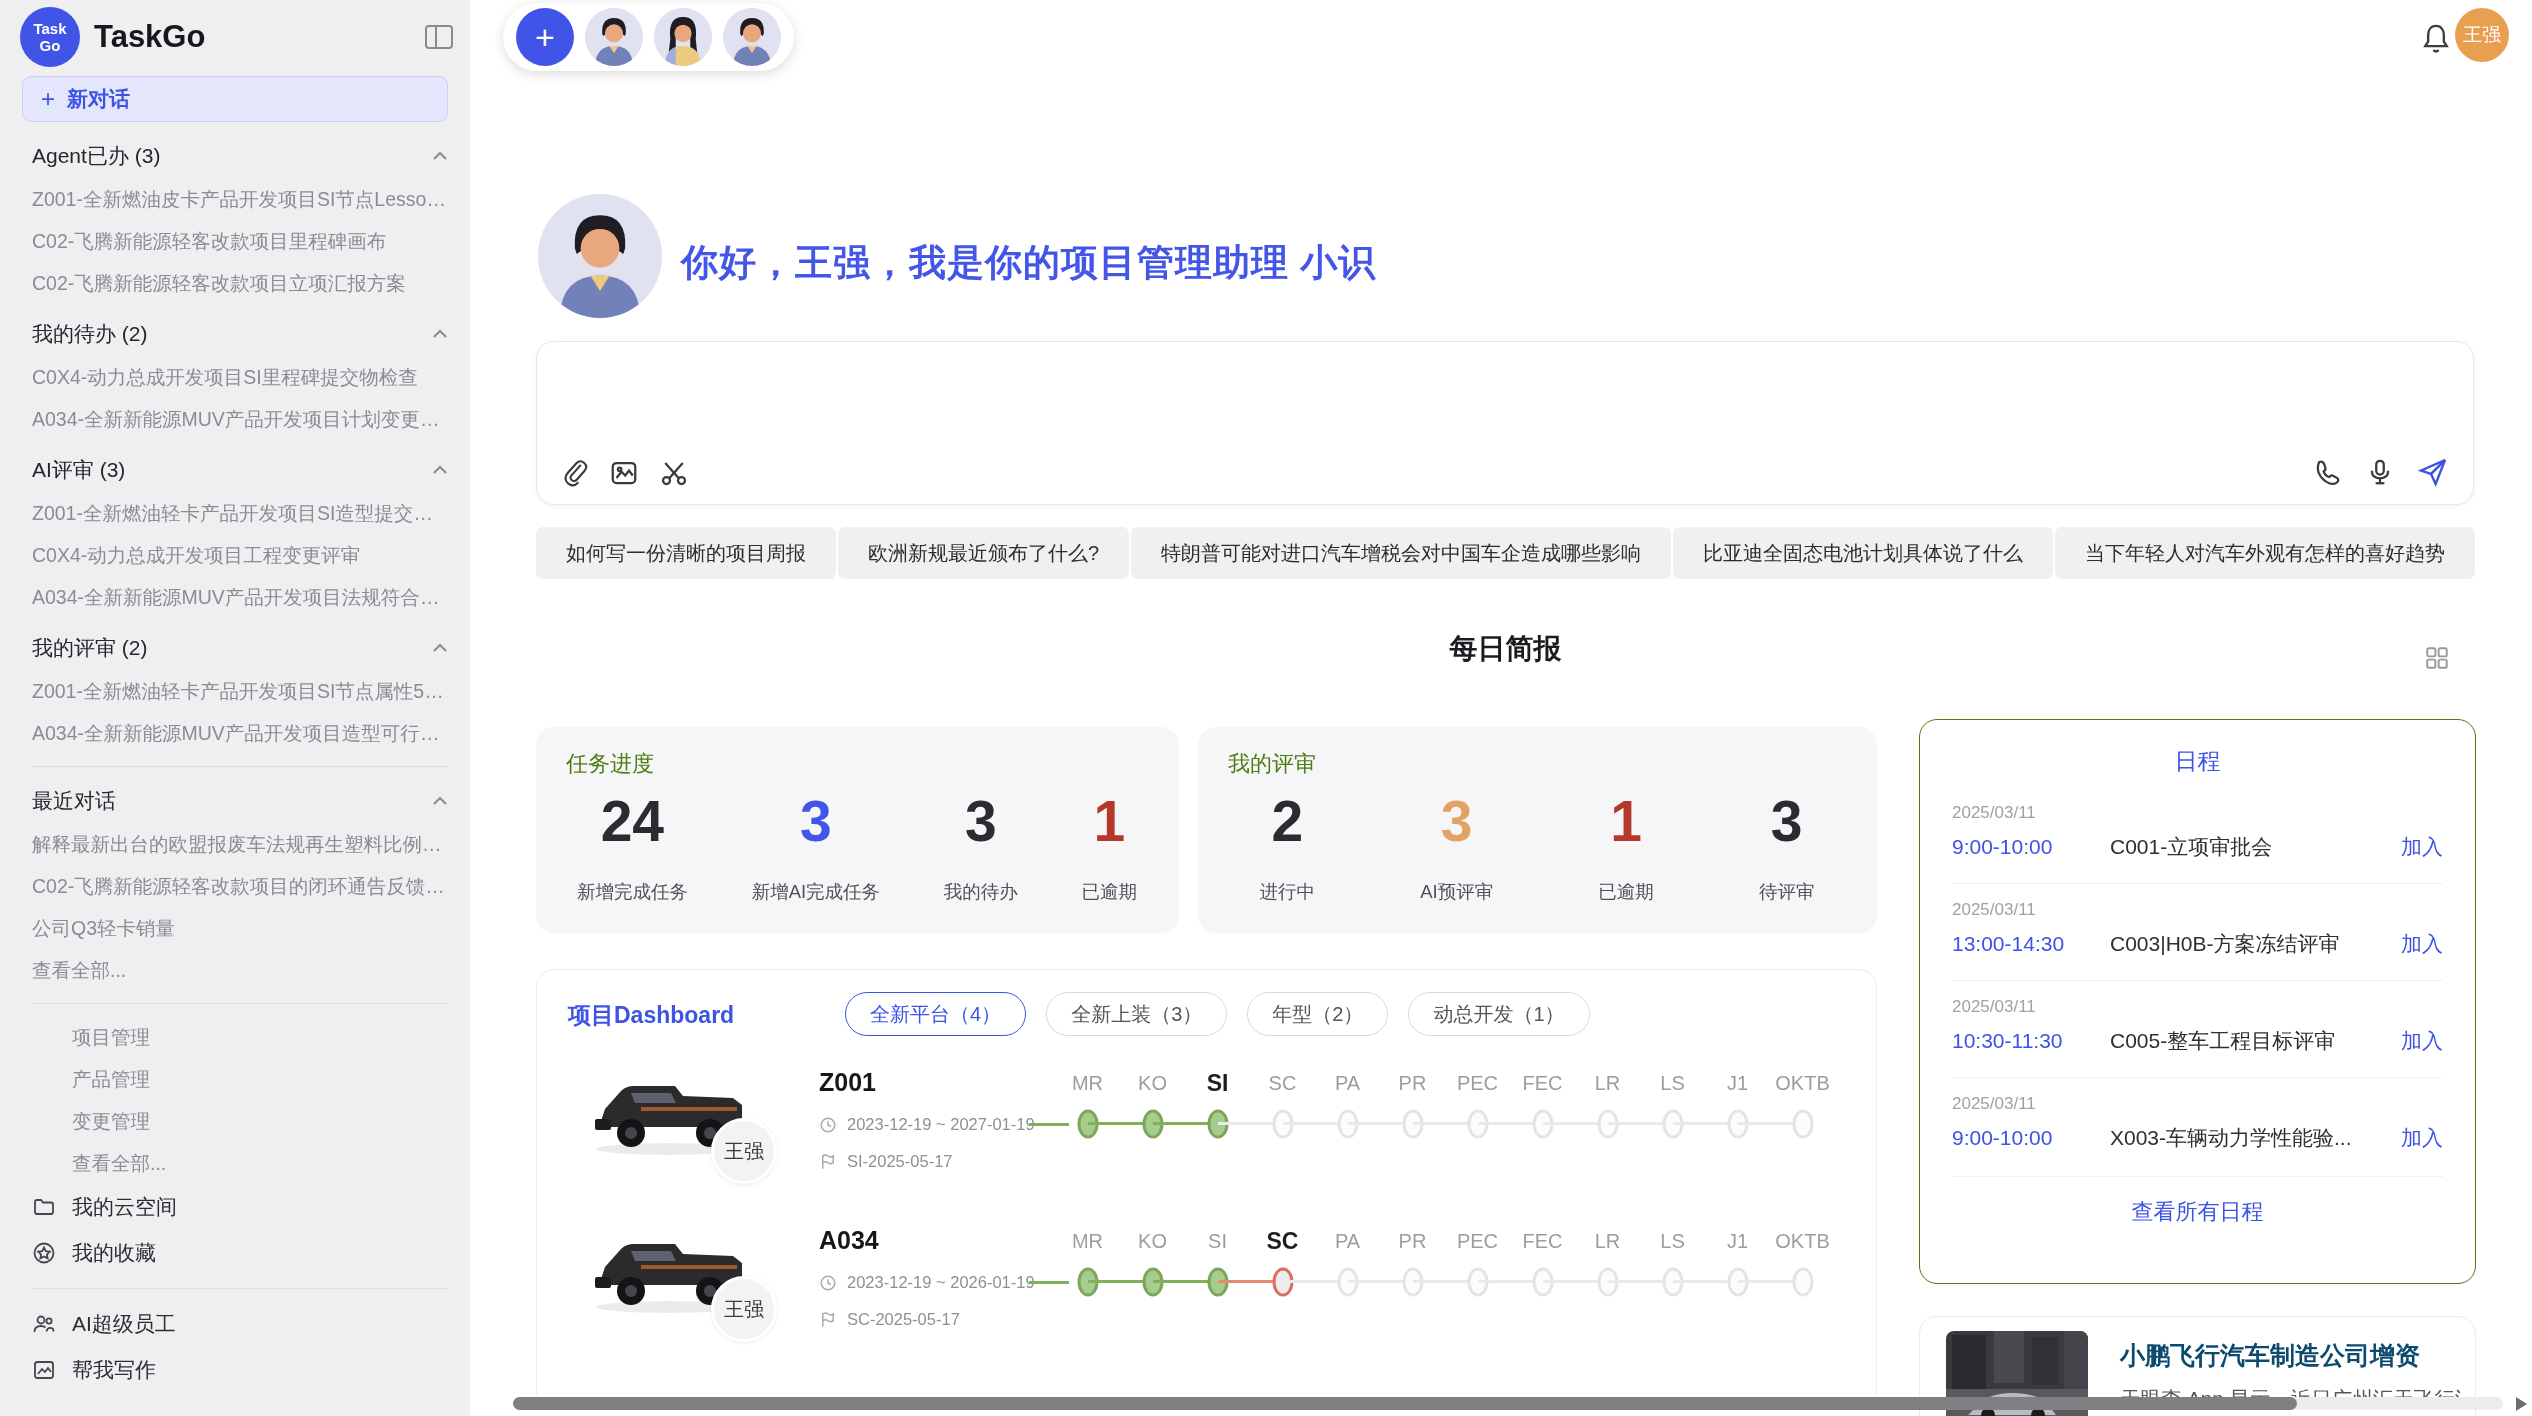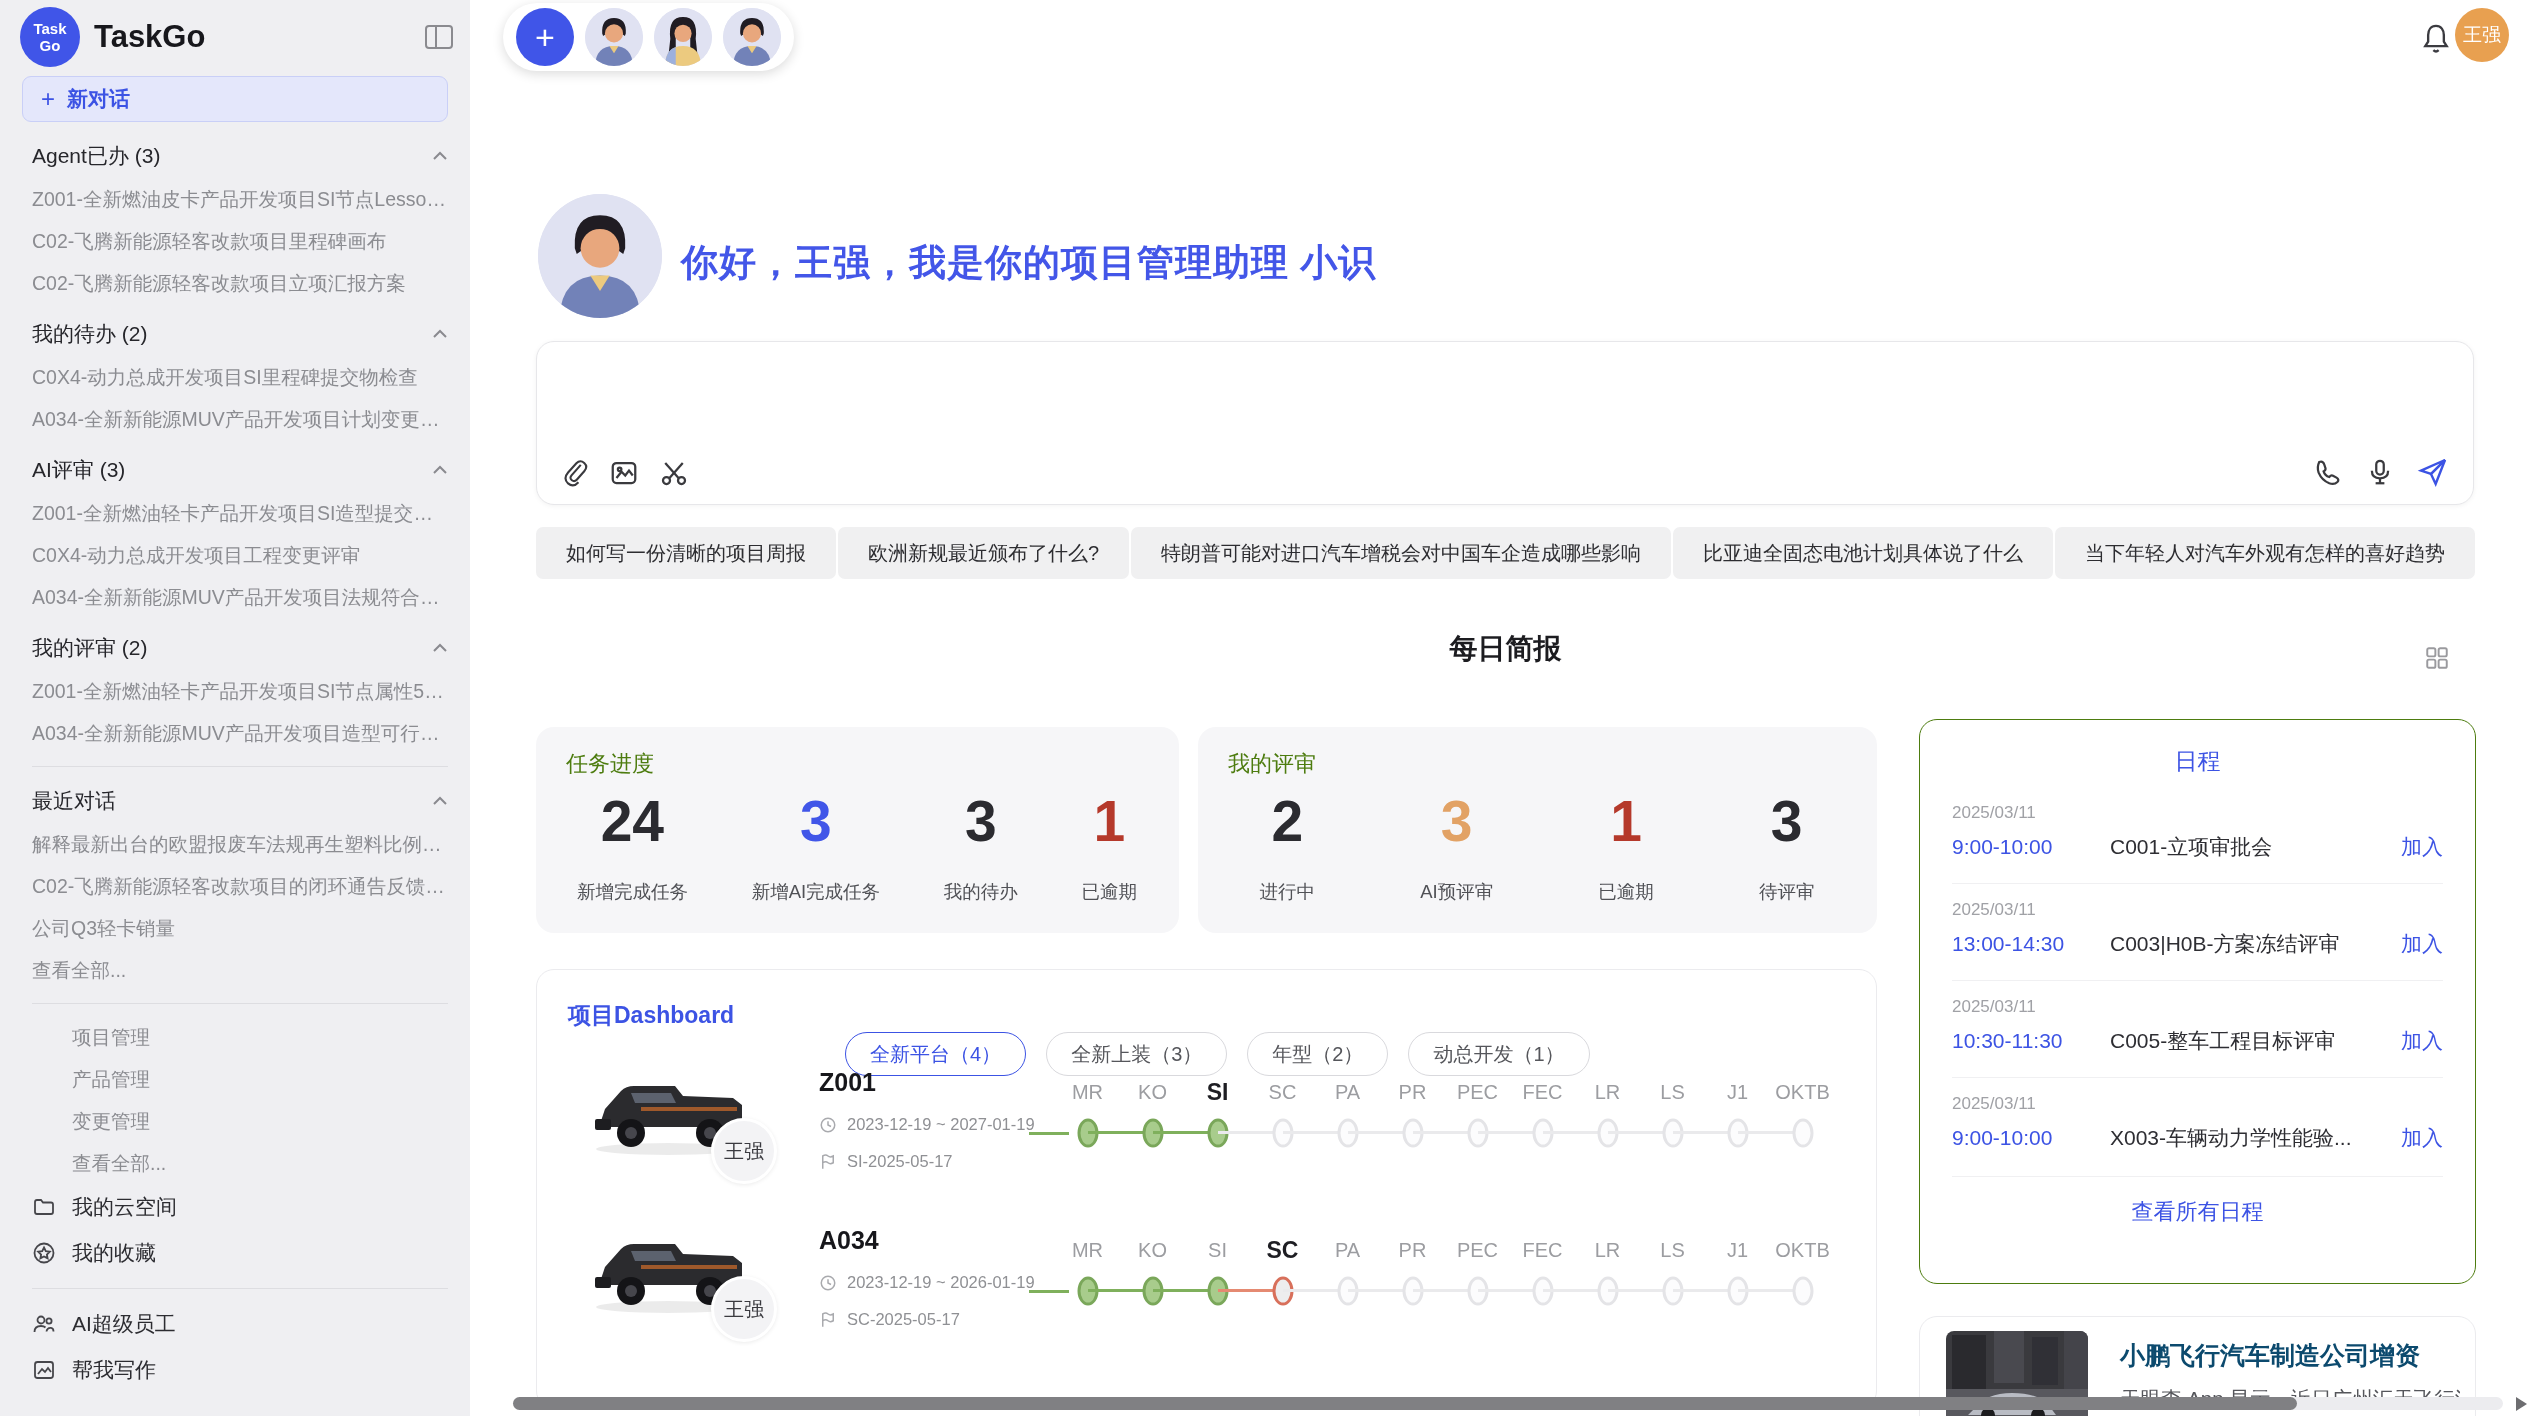--- a/index.html
+++ b/index.html
@@ -53,30 +53,30 @@
   .stat-label { position:absolute; left:30px; top:22px; font-size:22px; color:#4d7c0f; }
   .stat-row { position:absolute; left:9px; right:10px; top:62px; display:flex; justify-content:space-around; }
   .stat { text-align:center; }
   .stat .v { font-size:57px; font-weight:600; line-height:64px; }
   .stat .l { font-size:18.5px; color:#505156; margin-top:26px; }
   .v.dark{color:#2b2b30;} .v.blue{color:#4156e8;} .v.red{color:#b5392b;} .v.orange{color:#e2a265;}
 
   .dash-card { position:absolute; left:66px; top:969px; width:1341px; height:440px; background:#fff; border:1px solid #ebebee; border-radius:18px; overflow:hidden; }
   .dash-title { position:absolute; left:31px; top:30px; font-size:23px; font-weight:700; color:#3c53e4; }
   .dash-filters { position:absolute; left:308px; top:22px; display:flex; gap:20px; }
-  .fpill { height:44px; border:1px solid #d9d9dd; border-radius:22px; background:#fff; display:flex; align-items:center; padding:0 24px; font-size:20px; color:#55565b; cursor:pointer; white-space:nowrap; font-family:inherit;margin-top:40px; }
+  .fpill { height:44px; border:1px solid #d9d9dd; border-radius:22px; background:#fff; display:flex; align-items:center; padding:0 24px; font-size:20px; color:#55565b; cursor:pointer; white-space:nowrap; font-family:inherit; }
   .fpill.active { border-color:#3c53e4; color:#3c53e4; }
   .proj-row { position:absolute; left:46px; right:24px; height:156px; }
   .row1 { top:86px; } .row2 { top:244px; } .row3 { top:402px; }
   .truck { position:absolute; left:0; top:2px; width:170px; height:110px; }
   .owner-badge { position:absolute; left:128px; top:62px; width:66px; height:66px; border-radius:50%; background:#f3f3f5; border:3px solid #fff; box-shadow:0 1px 4px rgba(0,0,0,.08); display:flex; align-items:center; justify-content:center; font-size:20px; color:#3a3a3f; }
   .proj-info { position:absolute; left:236px; top:12px; }
   .proj-code { font-size:25px; font-weight:700; color:#17171b; }
   .proj-meta { display:flex; align-items:center; gap:10px; margin-top:18px; font-size:16.5px; color:#8f9094; }
-  .timeline { position:absolute; left:472px; top:15px; display:flex; }
+  .timeline { position:absolute; left:472px; top:6px; display:flex; }
   .timeline::before { content:""; position:absolute; left:-26px; top:61px; width:40px; height:3px; background:#7fb05c; }
   .ms-cell { width:65px; text-align:center; position:relative; }
   .ms-label { font-size:20px; color:#9c9da1; height:42px; line-height:42px; }
   .ms-label.current { color:#1e1e23; font-weight:700; font-size:23px; }
   .ms-dotrow { position:relative; height:40px; }
   .conn { position:absolute; left:-32px; top:18px; width:64px; height:3px; } .conn.gray{background:#eaeaec;} .conn.green{background:#7fb05c;} .conn.red{background:#e58a72;}
   .dot { position:absolute; left:50%; top:50%; transform:translate(-50%,-50%); width:21px; height:29px; border-radius:50%; }
   .dot.done { background:#a8cc8c; border:3px solid #7aa75a; }
   .dot.pending { background:#fcfcfd; border:3px solid #e4e4e7; }
   .dot.overdue { background:#ededee; border:3px solid #d8705b; }

